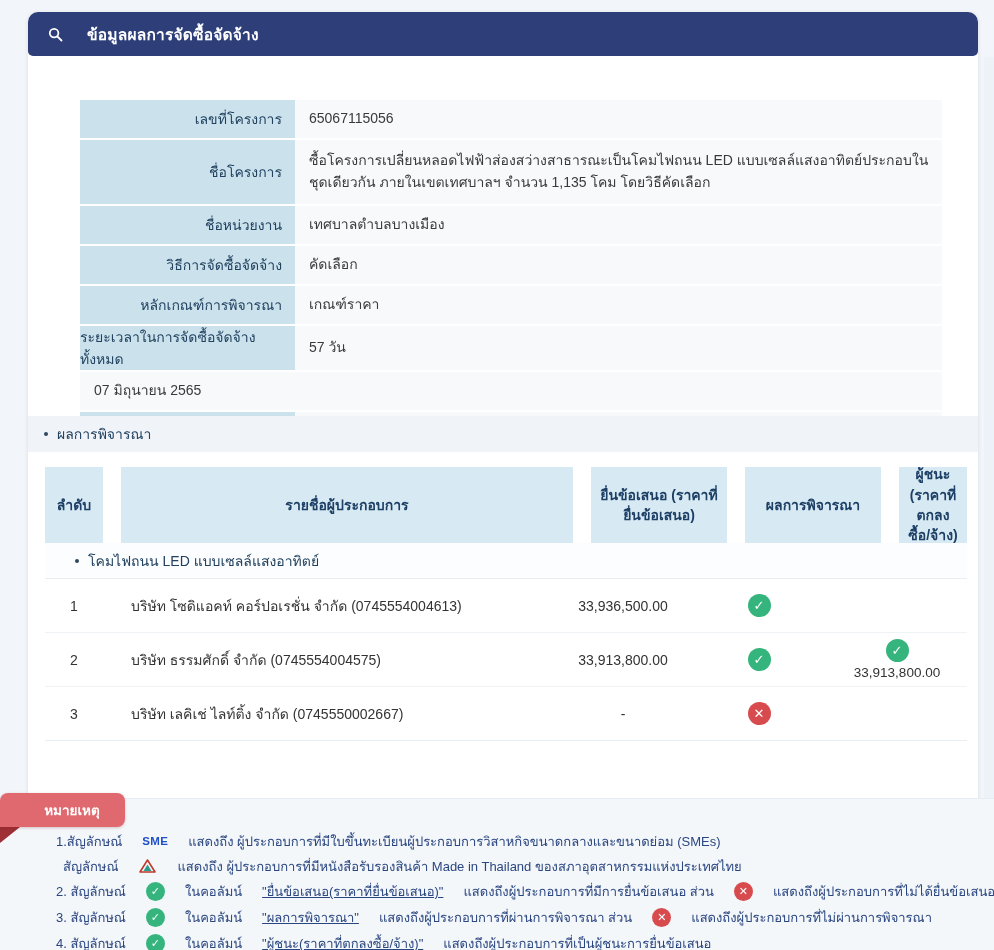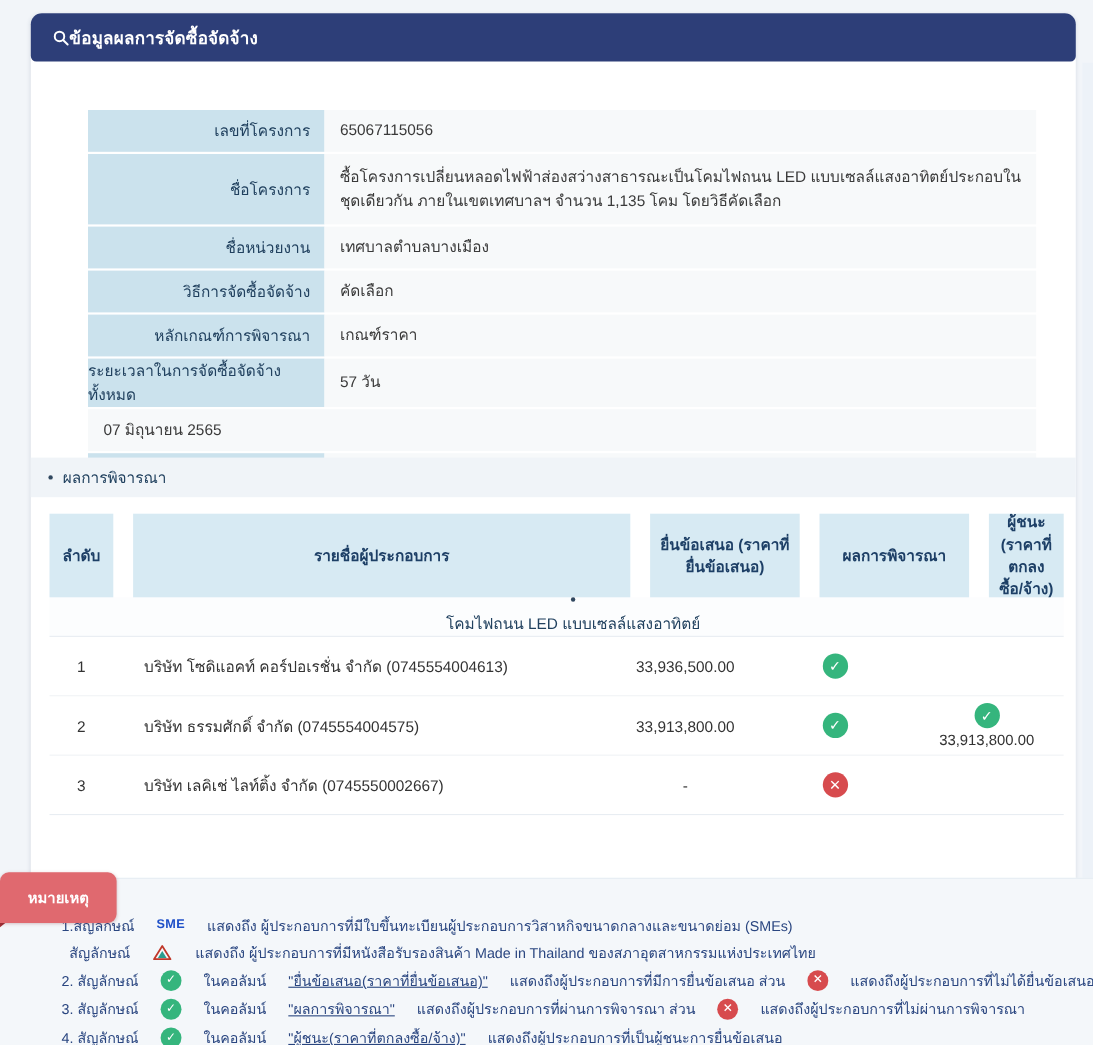--- a/index.html
+++ b/index.html
@@ -10,21 +10,21 @@
     -webkit-font-smoothing:antialiased;
   }
   .card{
     position:absolute;left:28px;top:12px;width:950px;height:938px;
     background:#ffffff;border-radius:10px 10px 0 0;
     box-shadow:0 1px 4px rgba(30,50,90,.12);
   }
   .titlebar{
     position:absolute;left:0;top:0;width:100%;height:44px;
     background:#2d3e78;border-radius:10px 10px 5px 5px;
-    display:flex;align-items:center;padding-left:20px;box-sizing:border-box;gap:0;
+    display:flex;align-items:center;padding-left:20px;box-sizing:border-box;gap:24px;
   }
   .titlebar .ttl{color:#ffffff;font-weight:bold;font-size:15.5px;letter-spacing:.2px;}
   .search-ic{width:15px;height:15px;flex:0 0 auto;}
 
   
   .details{position:absolute;left:52px;top:88px;width:862px;}
   .drow{display:flex;margin-bottom:2px;}
   .dlabel{
     width:215px;flex:0 0 215px;background:#cbe2ed;color:#21415f;
     display:flex;align-items:center;justify-content:flex-end;
@@ -53,45 +53,46 @@
     display:flex;align-items:center;justify-content:center;text-align:center;
     height:76px;box-sizing:border-box;padding:4px 8px;line-height:1.45;
   }
   .c1{width:58px;flex:0 0 58px;}
   .c2{width:452px;flex:0 0 452px;}
   .c3{width:136px;flex:0 0 136px;}
   .c4{width:136px;flex:0 0 136px;}
   .c5{width:130px;flex:1;}
   .grouprow{
     display:flex;align-items:center;height:36px;padding-left:30px;box-sizing:border-box;
-    color:#21415f;gap:9px;border-bottom:1px solid #e8edf2;background:#fcfdfe;flex-direction:column;
+    color:#21415f;gap:9px;border-bottom:1px solid #e8edf2;background:#fcfdfe;
   }
   .rrow{display:flex;align-items:center;min-height:53px;border-bottom:1px solid #f0f3f6;color:#333;}
   .rrow:last-child{border-bottom:1px solid #e8edf2;}
   .bcell{display:flex;align-items:center;justify-content:center;text-align:center;box-sizing:border-box;}
   .bcell.name{justify-content:flex-start;text-align:left;padding-left:28px;padding-right:10px;}
   .wincell{flex-direction:column;gap:3px;padding:6px 0;}
   .price{font-size:13.5px;color:#333;}
 
   
   .stat{
     width:23px;height:23px;border-radius:50%;display:inline-flex;
     align-items:center;justify-content:center;color:#fff;font-size:13px;font-weight:bold;
     flex:0 0 auto;line-height:1;
   }
   .ok{background:#35b57d;}
   .no{background:#d74b4e;}
   .stat.small{width:19px;height:19px;font-size:11px;}
 
   
   .notetab{
-    position:absolute;left:0;top:793px;width:106px;height:46px;background:#e0696f;
+    position:absolute;left:0;top:793px;width:106px;height:34px;background:#e0696f;
     border-radius:8px 8px 8px 0;display:flex;align-items:center;justify-content:center;
     color:#fff;font-size:13.5px;font-weight:bold;z-index:4;
     box-shadow:0 1px 3px rgba(120,30,40,.25);
+    padding-left:19px;
   }
   .notefold{
     position:absolute;left:0;top:827px;width:0;height:0;z-index:3;
     border-top:16px solid #9e2f35;border-right:20px solid transparent;
   }
 
   
   .notesband{
     position:absolute;left:0;top:798px;width:994px;height:152px;background:#f4f7fa;
     border-top:1px solid #e7edf3;z-index:2;

